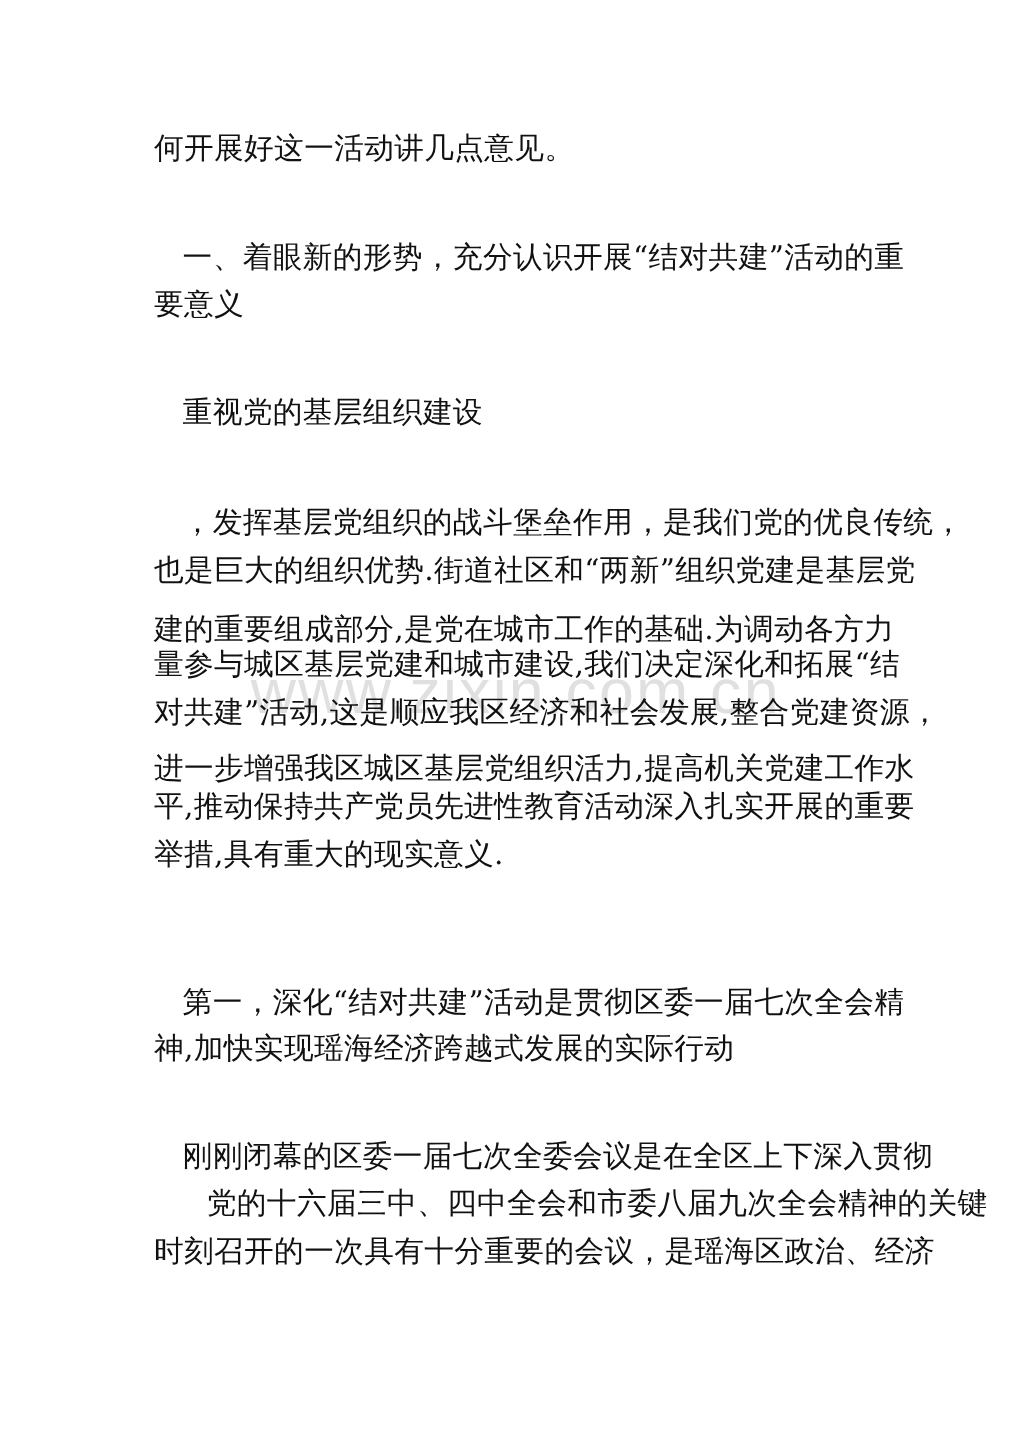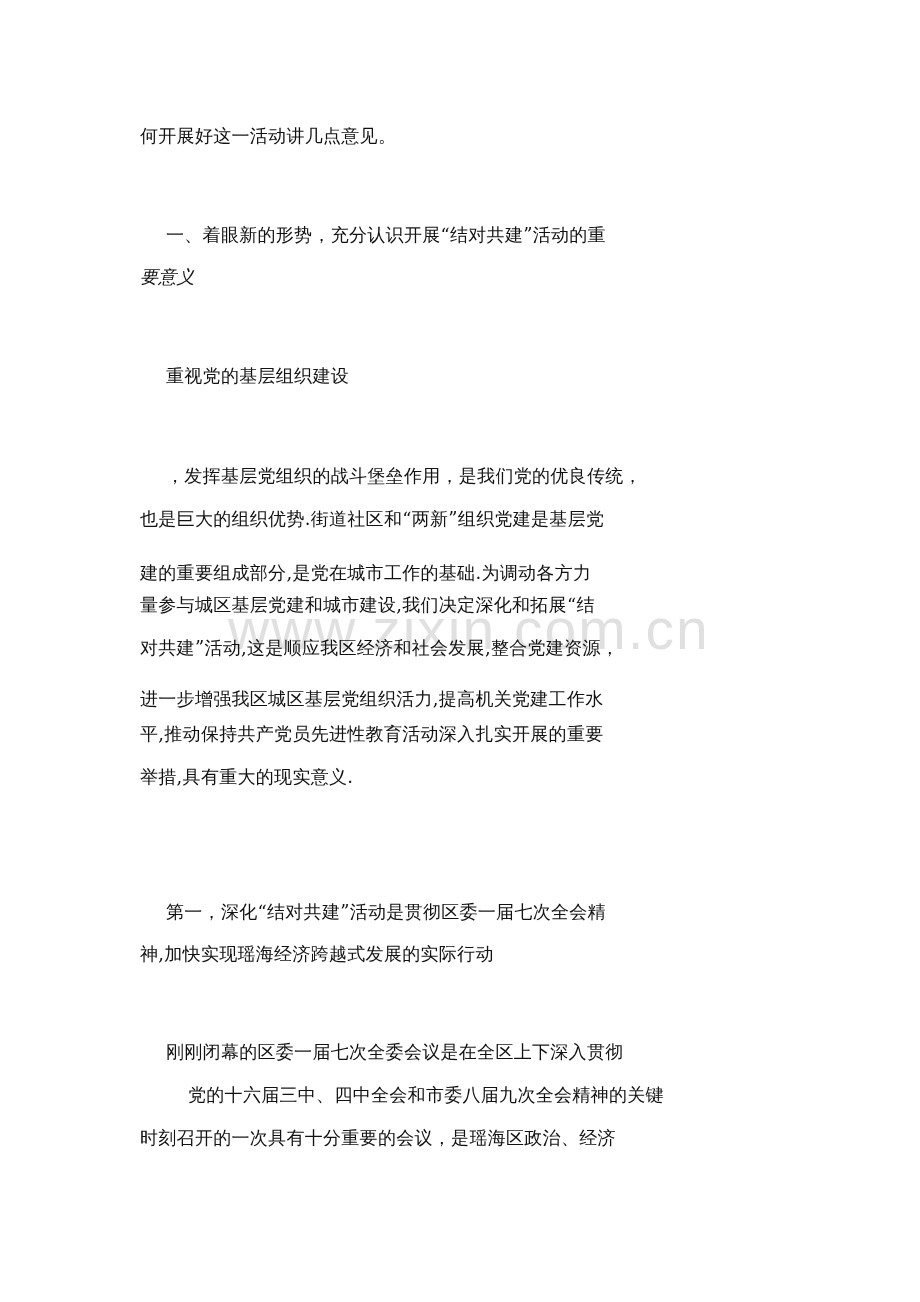--- a/index.html
+++ b/index.html
@@ -18,21 +18,21 @@
   .page {
     position: absolute;
     left: 140px;
     top: 0;
     width: 664px;
   }
   .line {
     position: absolute;
     left: 0;
     white-space: nowrap;
-    font-size: 18px;
+    font-size: 27px;
     line-height: 30px;
     letter-spacing: 0.3px;
   }
   .indent { left: 26px; }
   .watermark {
     position: absolute;
     left: 228px;
     top: 596px;
     font-family: "Liberation Sans", "DejaVu Sans", sans-serif;
     font-size: 57px;
@@ -48,21 +48,21 @@
 </head>
 <body>
 
 <div class="watermark">www.zixin.com.cn</div>
 
 <div class="page">
 
   <div class="line" style="top:121px;">何开展好这一活动讲几点意见。</div>
 
   <div class="line indent" style="top:220px;">一、着眼新的形势，充分认识开展“结对共建”活动的重</div>
-  <div class="line" style="top:262px;font-style:italic;">要意义</div>
+  <div class="line" style="top:262px;">要意义</div>
 
   <div class="line indent" style="top:361px;">重视党的基层组织建设</div>
 
   <div class="line indent" style="top:461px;">，发挥基层党组织的战斗堡垒作用，是我们党的优良传统，</div>
   <div class="line" style="top:504px;">也是巨大的组织优势.街道社区和“两新”组织党建是基层党</div>
   <div class="line" style="top:558px;">建的重要组成部分,是党在城市工作的基础.为调动各方力</div>
   <div class="line" style="top:590px;">量参与城区基层党建和城市建设,我们决定深化和拓展“结</div>
   <div class="line" style="top:633px;">对共建”活动,这是顺应我区经济和社会发展,整合党建资源，</div>
   <div class="line" style="top:684px;">进一步增强我区城区基层党组织活力,提高机关党建工作水</div>
   <div class="line" style="top:719px;">平,推动保持共产党员先进性教育活动深入扎实开展的重要</div>

